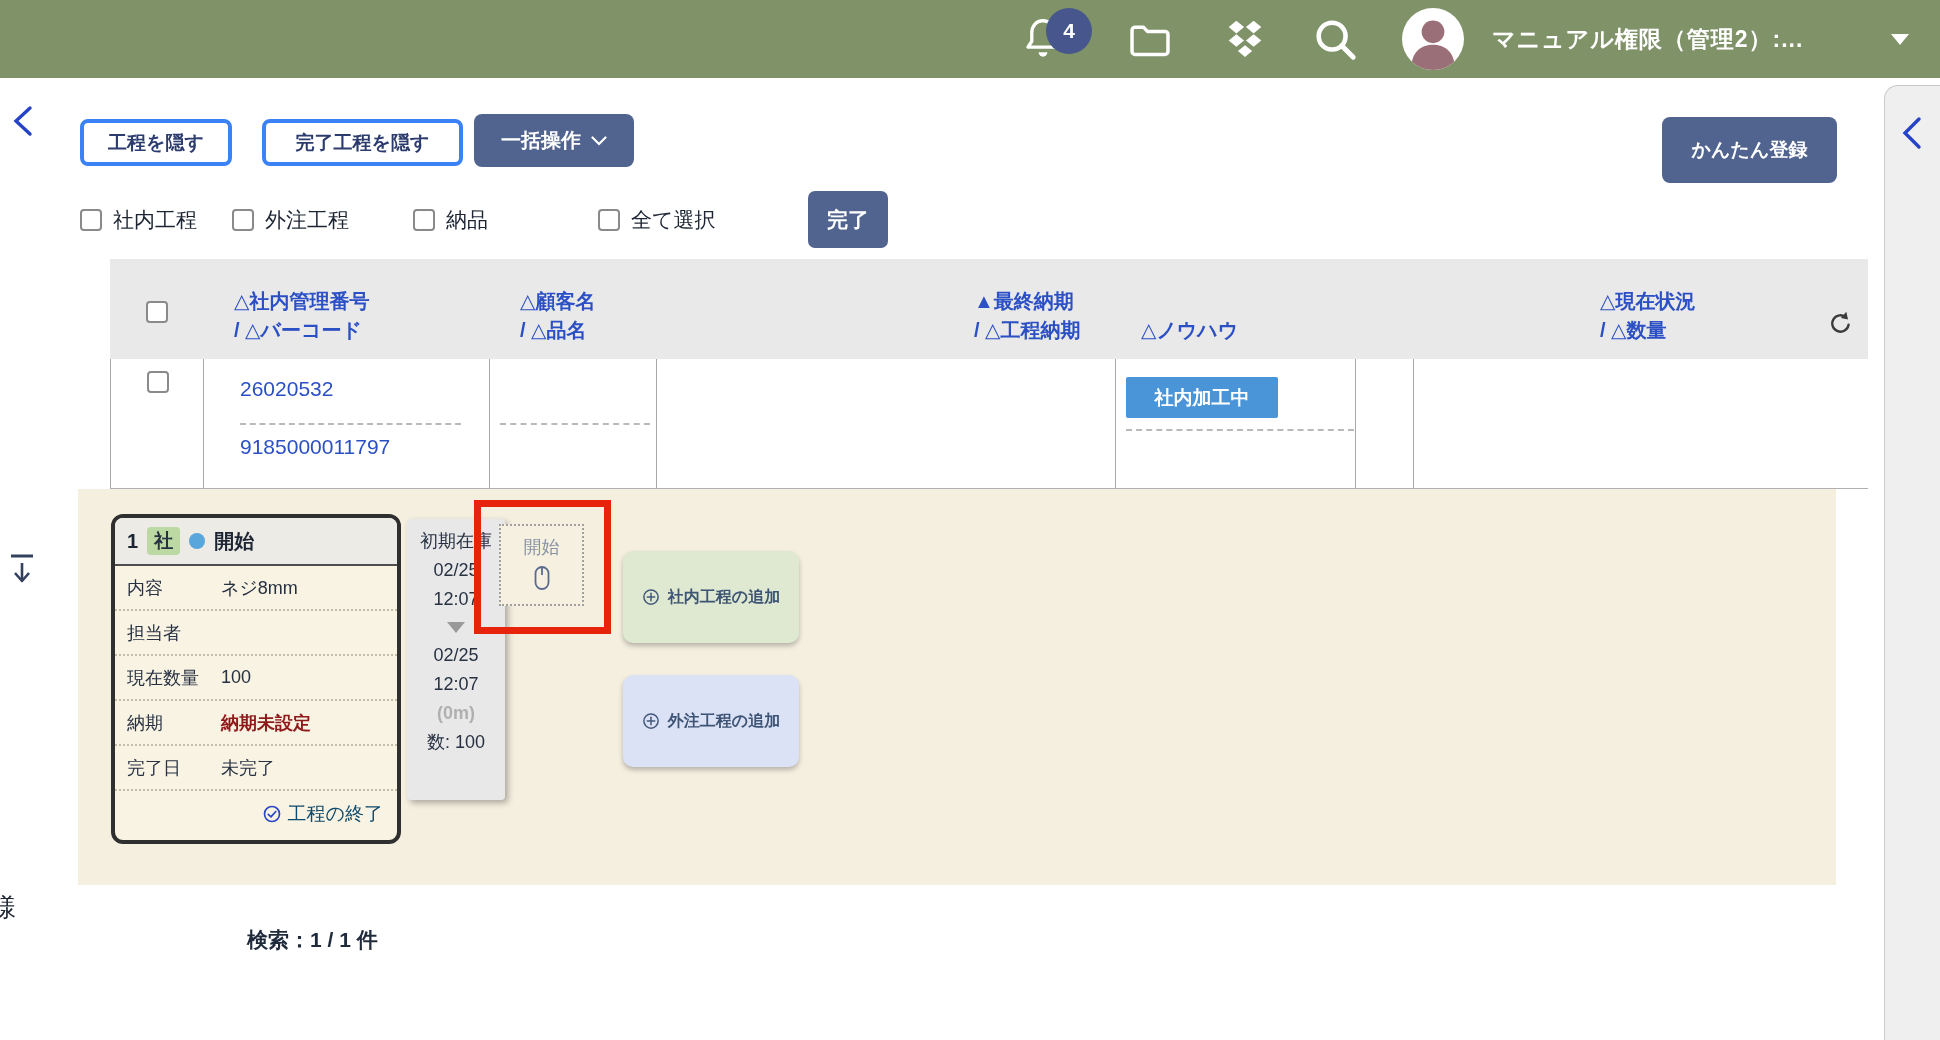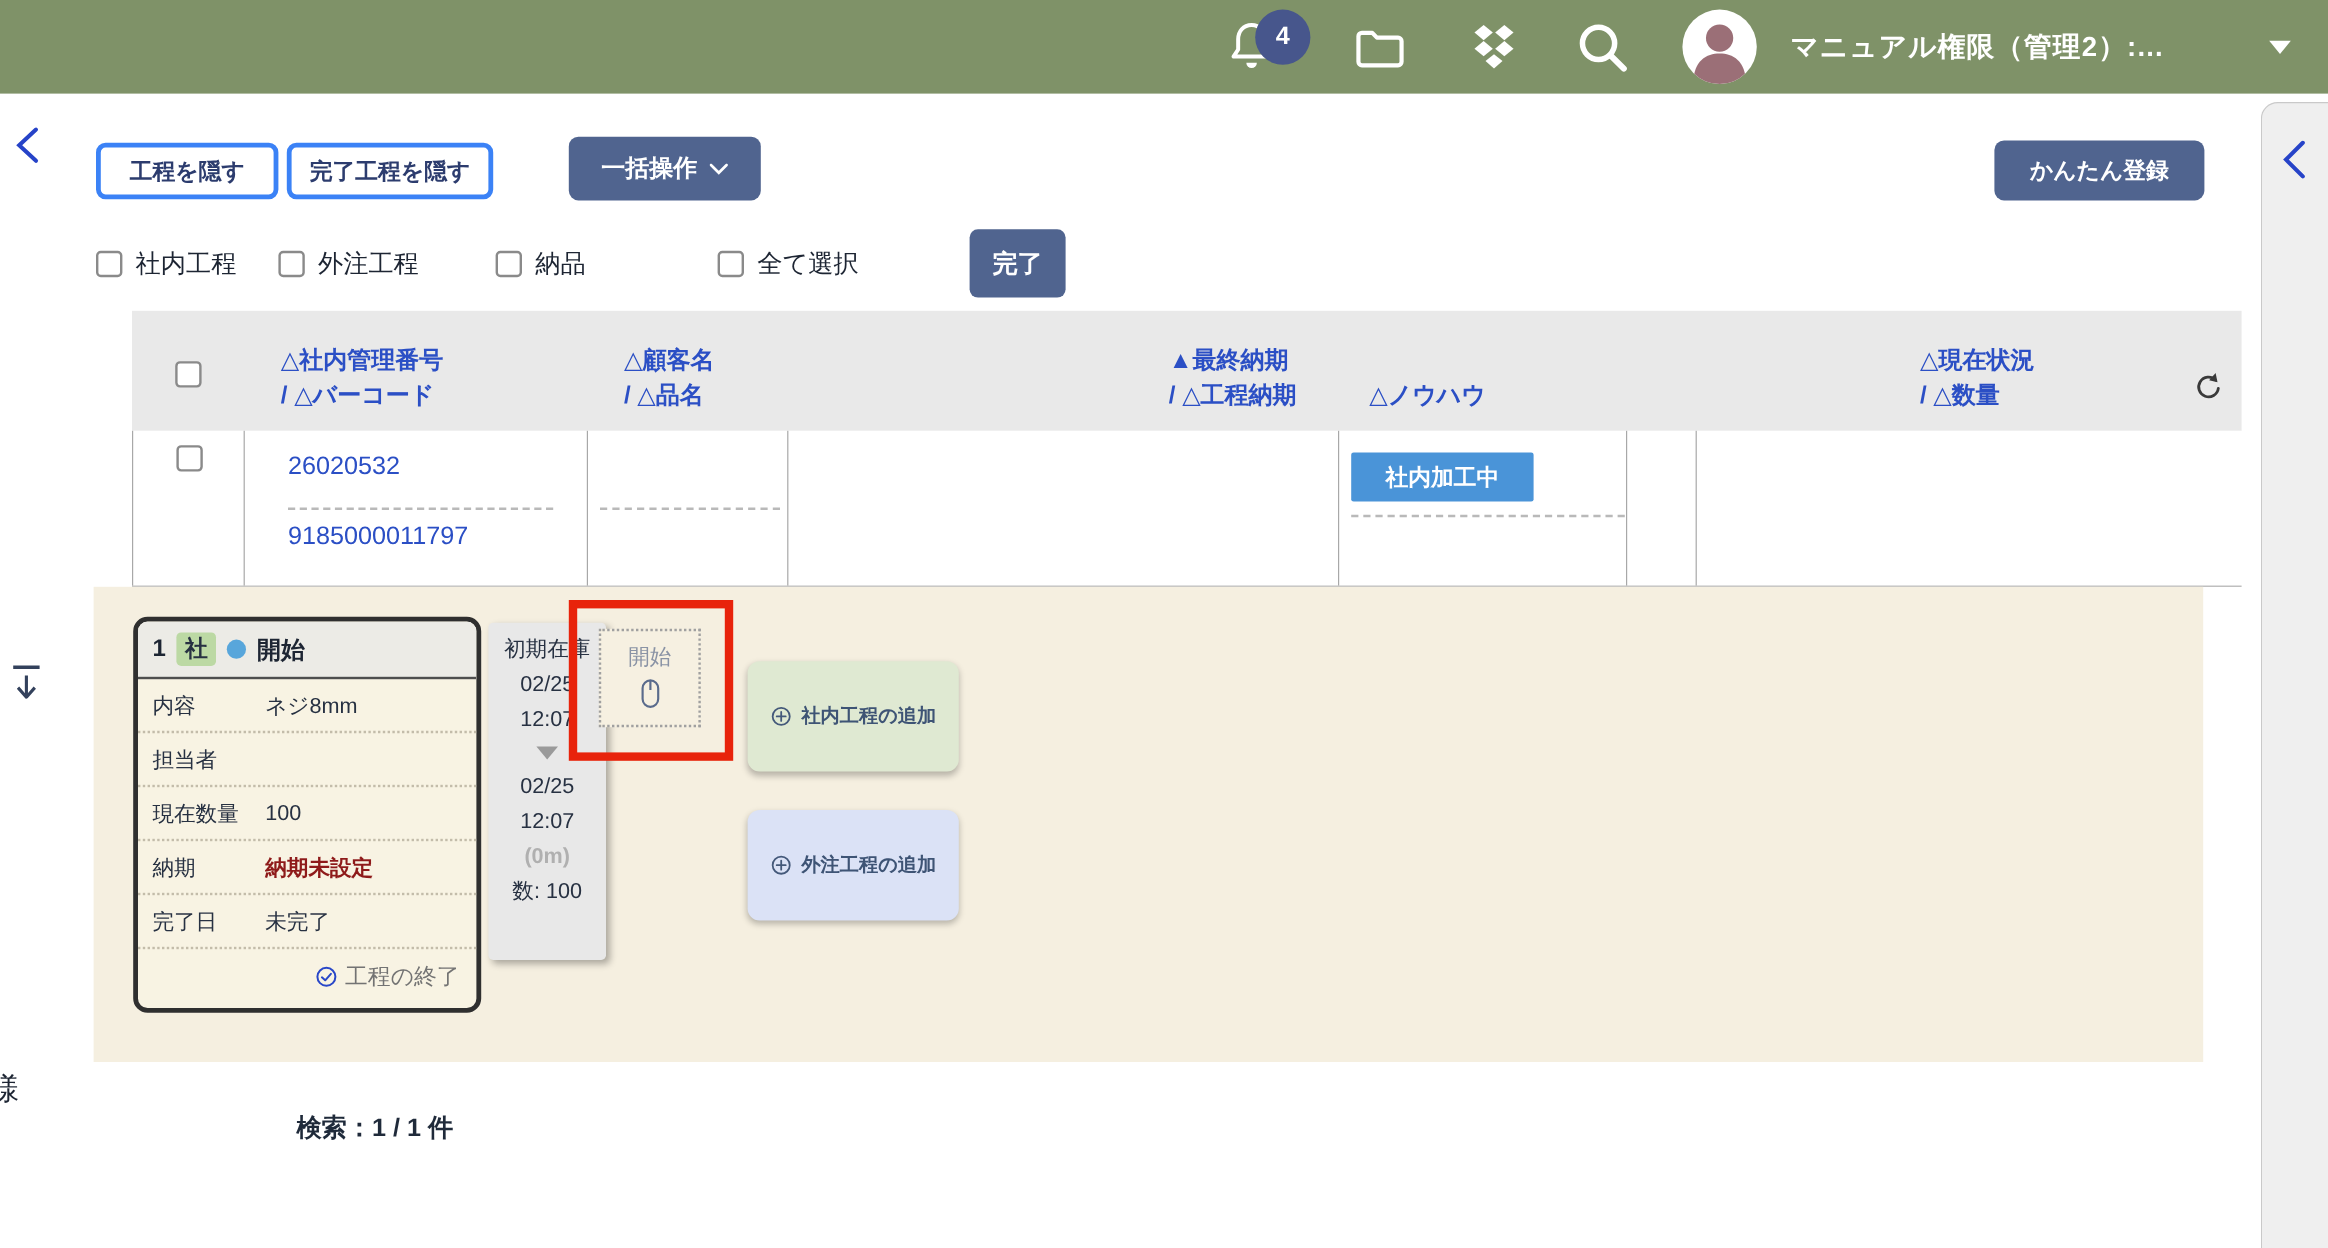--- a/index.html
+++ b/index.html
@@ -17,26 +17,26 @@
             background:#fff; overflow:hidden; }
   .user-name { position:absolute; left:1492px; top:0; height:78px; display:flex; align-items:center;
                color:#fff; font-size:23px; font-weight:bold; letter-spacing:1px; }
 
   
   .back-chevron { position:absolute; left:10px; top:104px; }
   .btn-outline { position:absolute; background:#fff; border:4px solid #3b82f6; border-radius:8px;
                  color:#2c3c6e; font-size:19px; font-weight:bold; display:flex; align-items:center;
                  justify-content:center; cursor:pointer; }
   .btn-hide1 { left:80px; top:119px; width:152px; height:47px; }
-  .btn-hide2 { left:239px; top:119px; width:172px; height:47px; }
+  .btn-hide2 { left:262px; top:119px; width:201px; height:47px; }
   .btn-fill { position:absolute; background:#50648f; border:none; border-radius:8px; color:#fff;
               font-size:20px; font-weight:bold; display:flex; align-items:center; justify-content:center;
               gap:10px; cursor:pointer; }
   .btn-bulk { left:474px; top:114px; width:160px; height:53px; }
-  .btn-easy { left:1662px; top:117px; width:175px; height:50px; font-size:19px; }
+  .btn-easy { left:1662px; top:117px; width:175px; height:66px; font-size:19px; }
 
   
   .filter-pair { position:absolute; top:205px; height:30px; display:flex; align-items:center; gap:11px;
                  color:#1d2533; font-size:21px; }
   .checkbox { width:22px; height:22px; border:2px solid #8a8a8a; border-radius:4px; background:#fff; }
   .btn-done { left:808px; top:191px; width:80px; height:57px; border-radius:7px; font-size:21px; }
 
   
   .tbl { position:absolute; left:78px; top:259px; width:1922px;margin-left:32px; }
   .tbl-head { display:flex; width:1758px; height:100px; background:#e9e9e9; }
@@ -69,21 +69,21 @@
           border:4px solid #2f2f2f; border-radius:12px; overflow:hidden; }
   .card-head { height:48px; background:#ecebe6; border-bottom:2px solid #4e4e4e; display:flex;
                align-items:center; padding-left:12px; gap:9px; color:#1d2533; font-size:20px; font-weight:bold; }
   .type-badge { background:#bcd9a4; border-radius:4px; padding:1px 7px; font-size:19px; color:#273142; }
   .dot { width:16px; height:16px; border-radius:50%; background:#58a6db; }
   .card-row { height:45px; display:flex; align-items:center; padding-left:12px;
               border-bottom:2px dotted #c3bcaa; font-size:18px; color:#273142; }
   .card-row .lbl { width:94px; }
   .val-red { color:#8e1a1a; font-weight:bold; }
   .card-foot { height:45px; display:flex; align-items:center; justify-content:flex-end;
-               padding-right:14px; gap:6px; color:#737373; font-size:19px; cursor:pointer; }
+               padding-right:14px; gap:6px; color:#0c4a6e; font-size:19px; cursor:pointer; }
 
   
   .timeline { position:absolute; left:329px; top:30px; width:98px; height:281px; background:#e8e8e8;
               border-radius:4px; box-shadow:3px 3px 6px rgba(0,0,0,0.3); display:flex; flex-direction:column;
               align-items:center; padding-top:8px; color:#273142; font-size:18px; z-index:1; }
   .timeline div { line-height:29px; }
   .tri-down { width:0; height:0; border-left:9px solid transparent; border-right:9px solid transparent;
               border-top:11px solid #9a9a9a; margin:8px 0; }
   .muted { color:#b0b0b0;font-weight:bold; }
 

